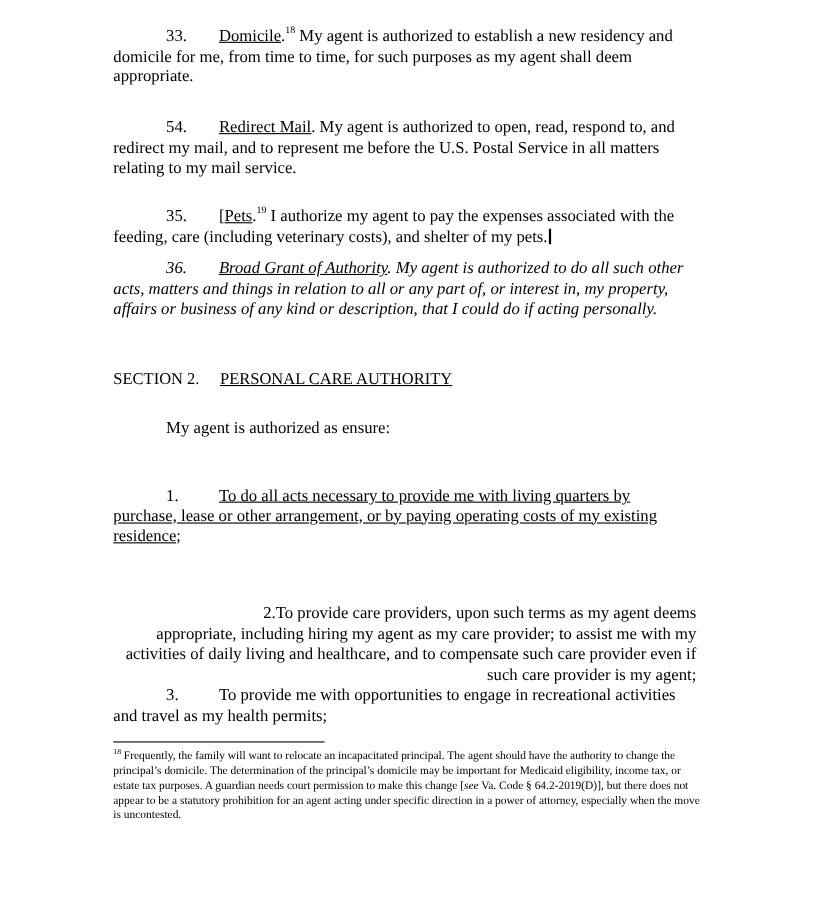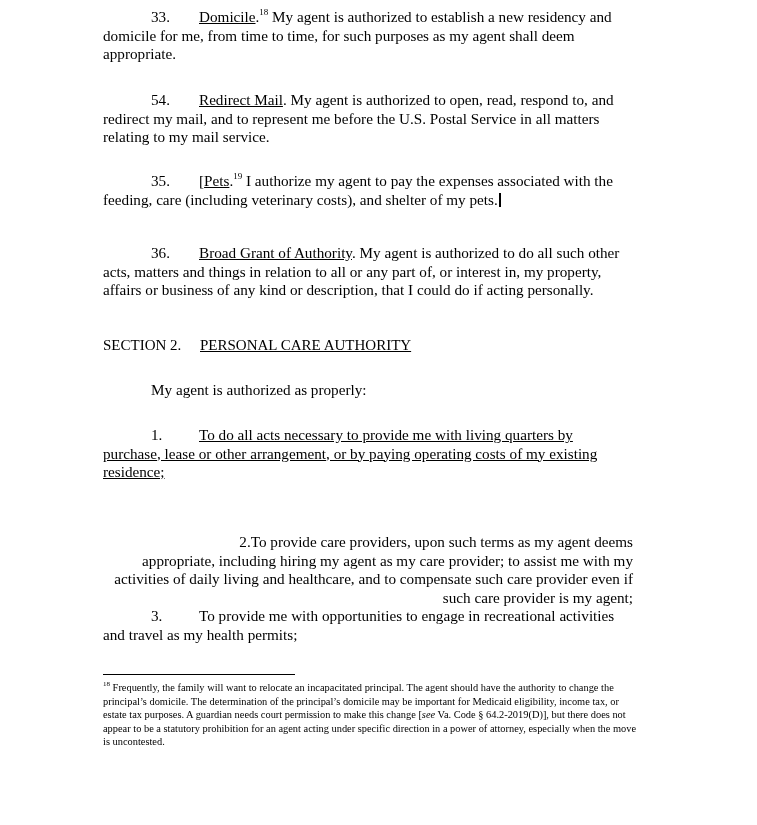--- a/index.html
+++ b/index.html
@@ -6,28 +6,28 @@
   body {
     width: 757px; height: 825px; overflow: hidden; position: relative;
     font-family: "Liberation Serif", "DejaVu Serif", serif;
     color: #000;
   }
   .page { position: absolute; left: 103px; top: 8px; width: 530px; }
   .para {
     font-size: 15.2px; line-height: 18.5px; margin: 0;
     text-align: left;
   }
-  .para .num { display: inline-block; width: 48px; margin-left: 48px; }
+  .para .num { display: inline-block; width: 48px; margin-left: 48px; margin-top: 16px; }
   .u { text-decoration: underline; }
   sup { font-size: 9px; line-height: 0; vertical-align: super; position: relative; top: -1px; }
   .cursor { display: inline-block; width: 2px; height: 14px; background: #000; vertical-align: -2px; margin-left: 1px; }
   .p33 { position: absolute; top: 0; }
   .p34 { position: absolute; top: 83px; }
   .p35 { position: absolute; top: 164px; }
-  .p36 { position: absolute; top: 236px; }
+  .p36 { position: absolute; top: 211px; font-style: italic; }
   .sec { position: absolute; top: 328px; font-size: 15px; line-height: 18.5px; }
   .sec .sec-num { display: inline-block; width: 97px; }
   .intro { position: absolute; top: 373px; padding-left: 48px; }
   .i1 { position: absolute; top: 418px; text-decoration: underline; }
   .i2 { position: absolute; top: 525px; text-align: right; }
   .i3 { position: absolute; top: 599px; }
   .fn-rule { position: absolute; left: 103px; top: 674px; width: 192px; height: 0; border-top: 1.5px solid #000; }
   .footnotes { position: absolute; left: 103px; top: 681px; width: 540px; }
   .fn { font-size: 10.4px; line-height: 13.6px; margin: 0 0 6px 0; }
   .fn sup { font-size: 7px; top: -1px; }
@@ -51,21 +51,21 @@
   </p>
 
   <p class="para p36">
     <span class="num">36.</span><span class="u">Broad Grant of Authority</span><span>.</span><span>  My agent is authorized to do all such other acts, matters and things in relation to all or any part of, or interest in, my property, affairs or business of any kind or description, that I could do if acting personally.</span>
   </p>
 
   <div class="sec">
     <span class="sec-num">SECTION 2.</span><span class="u">PERSONAL CARE AUTHORITY</span>
   </div>
 
-  <p class="para intro">My agent is authorized as properly:</p>
+  <p class="para intro">My agent is authorized as ensure:</p>
 
   <p class="para i1">
     <span class="num">1.</span><span>To do all acts necessary to provide me with living quarters by purchase, lease or other arrangement, or by paying operating costs of my existing residence;</span>
   </p>
 
   <p class="para i2">
     <span class="num">2.</span><span>To provide care providers, upon such terms as my agent deems appropriate, including hiring my agent as my care provider; to assist me with my activities of daily living and healthcare, and to compensate such care provider even if such care provider is my agent;</span>
   </p>
 
   <p class="para i3">

